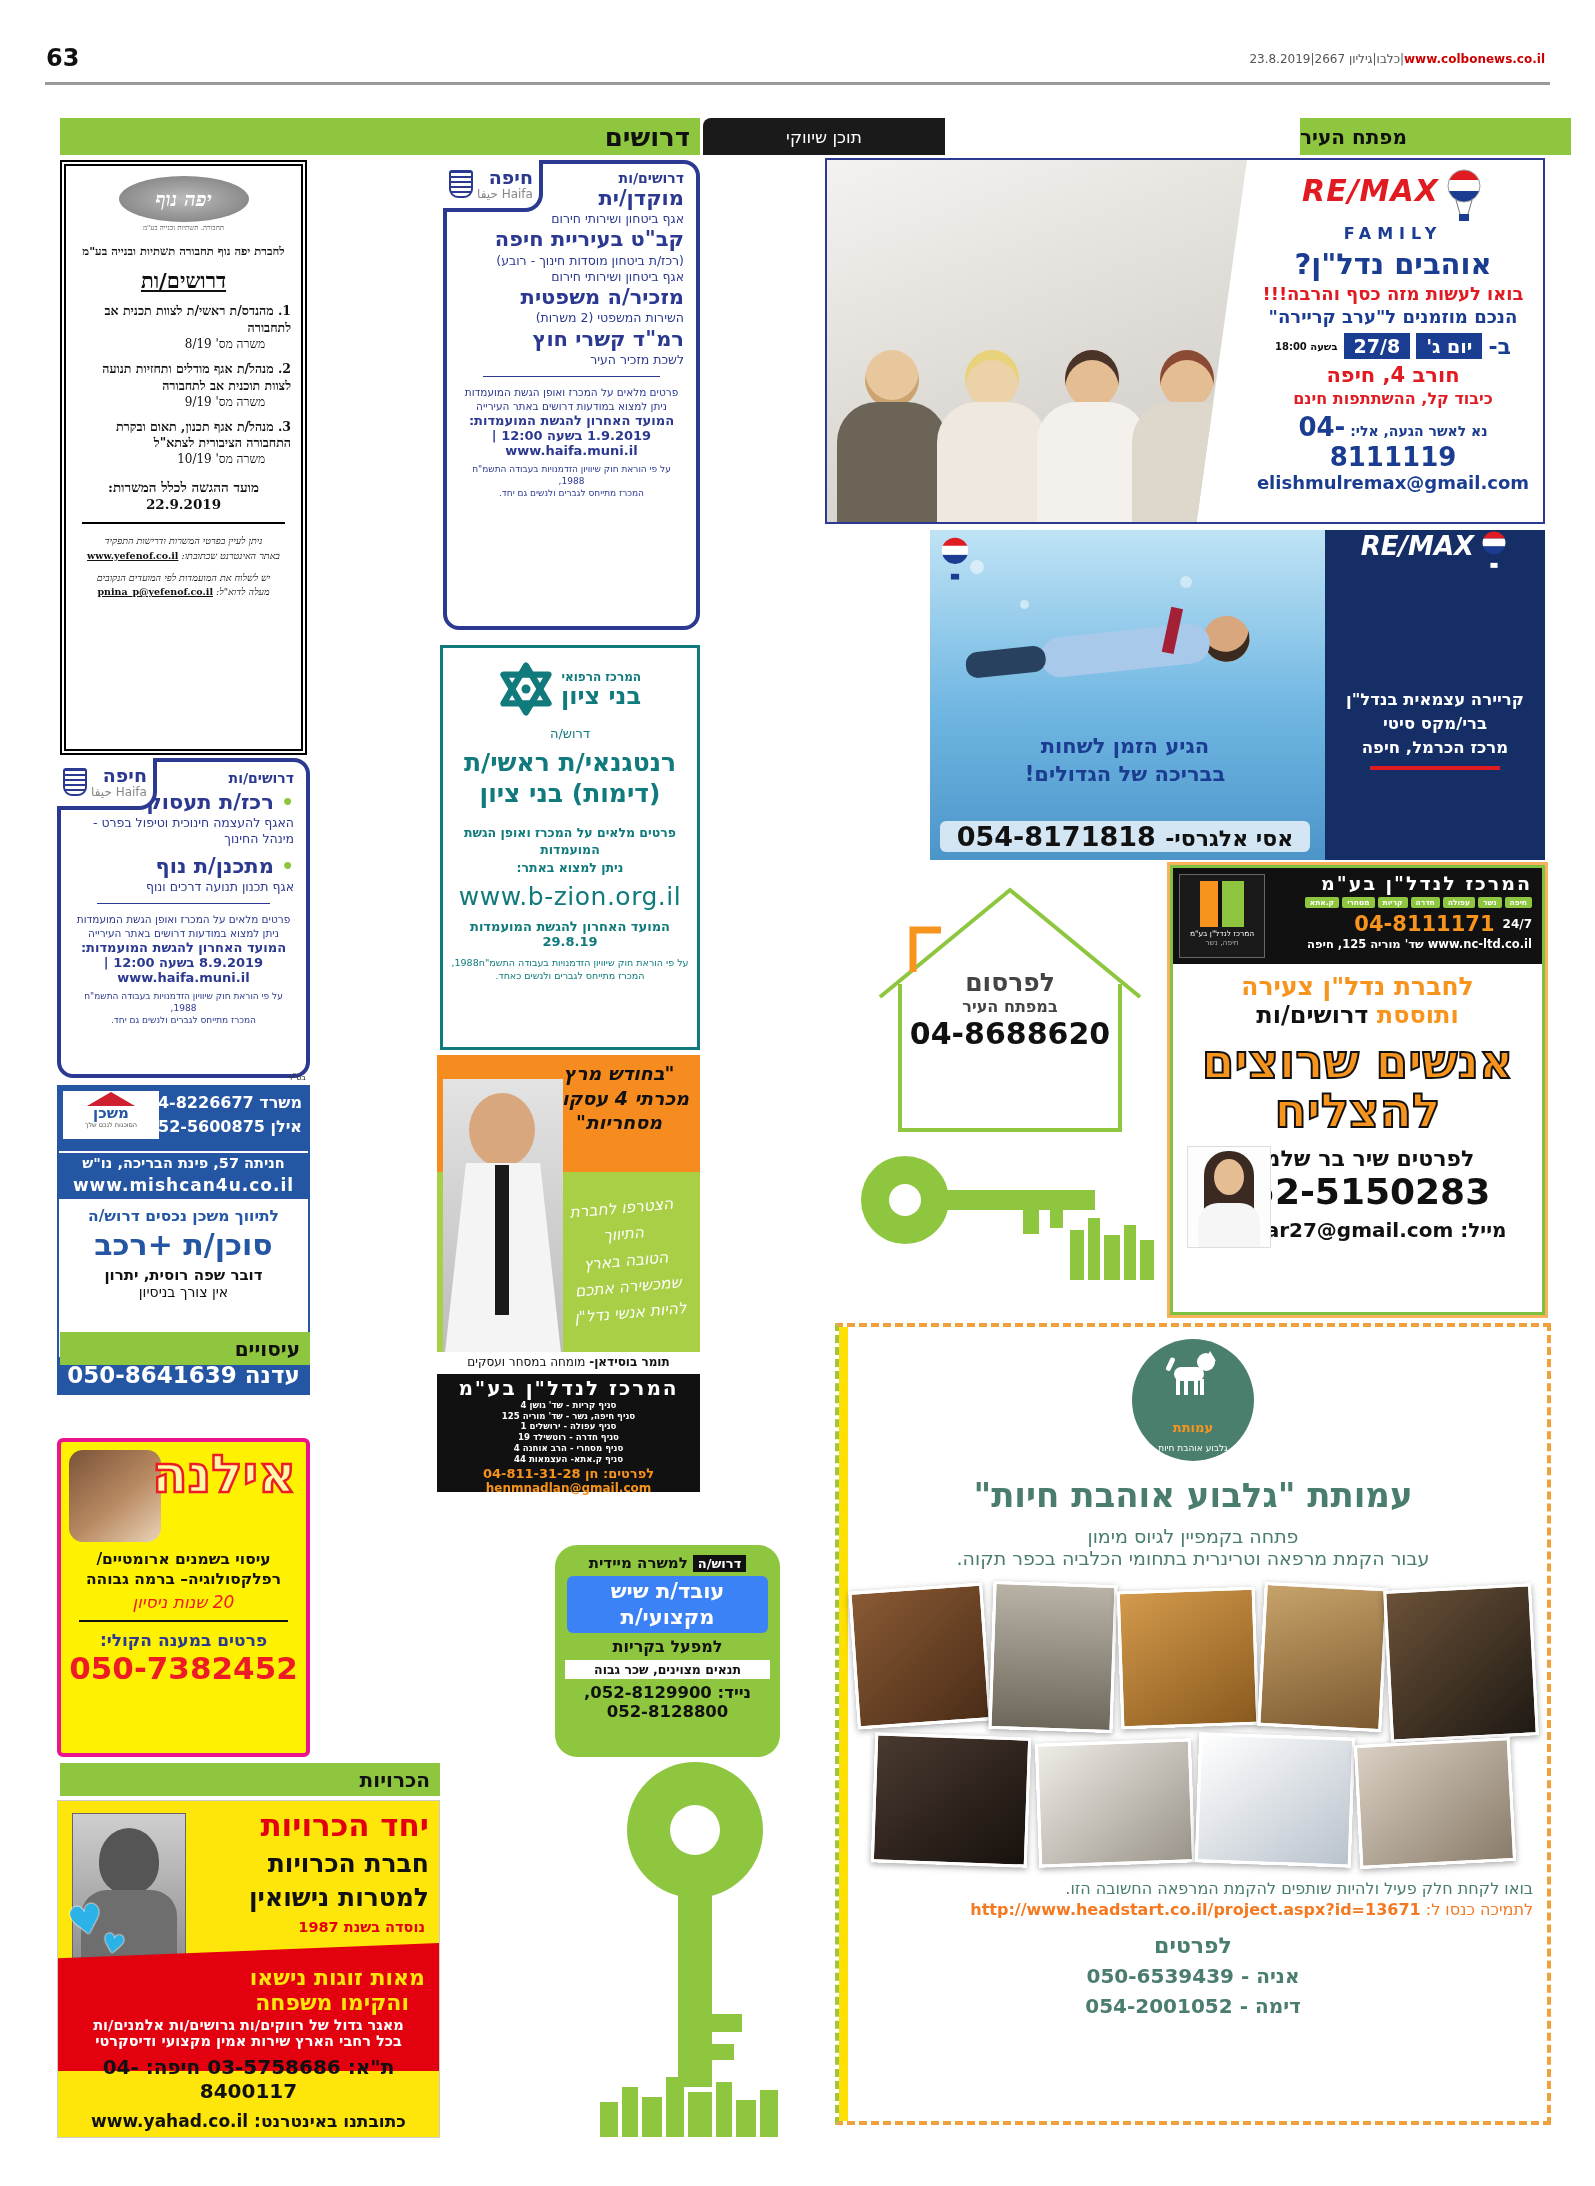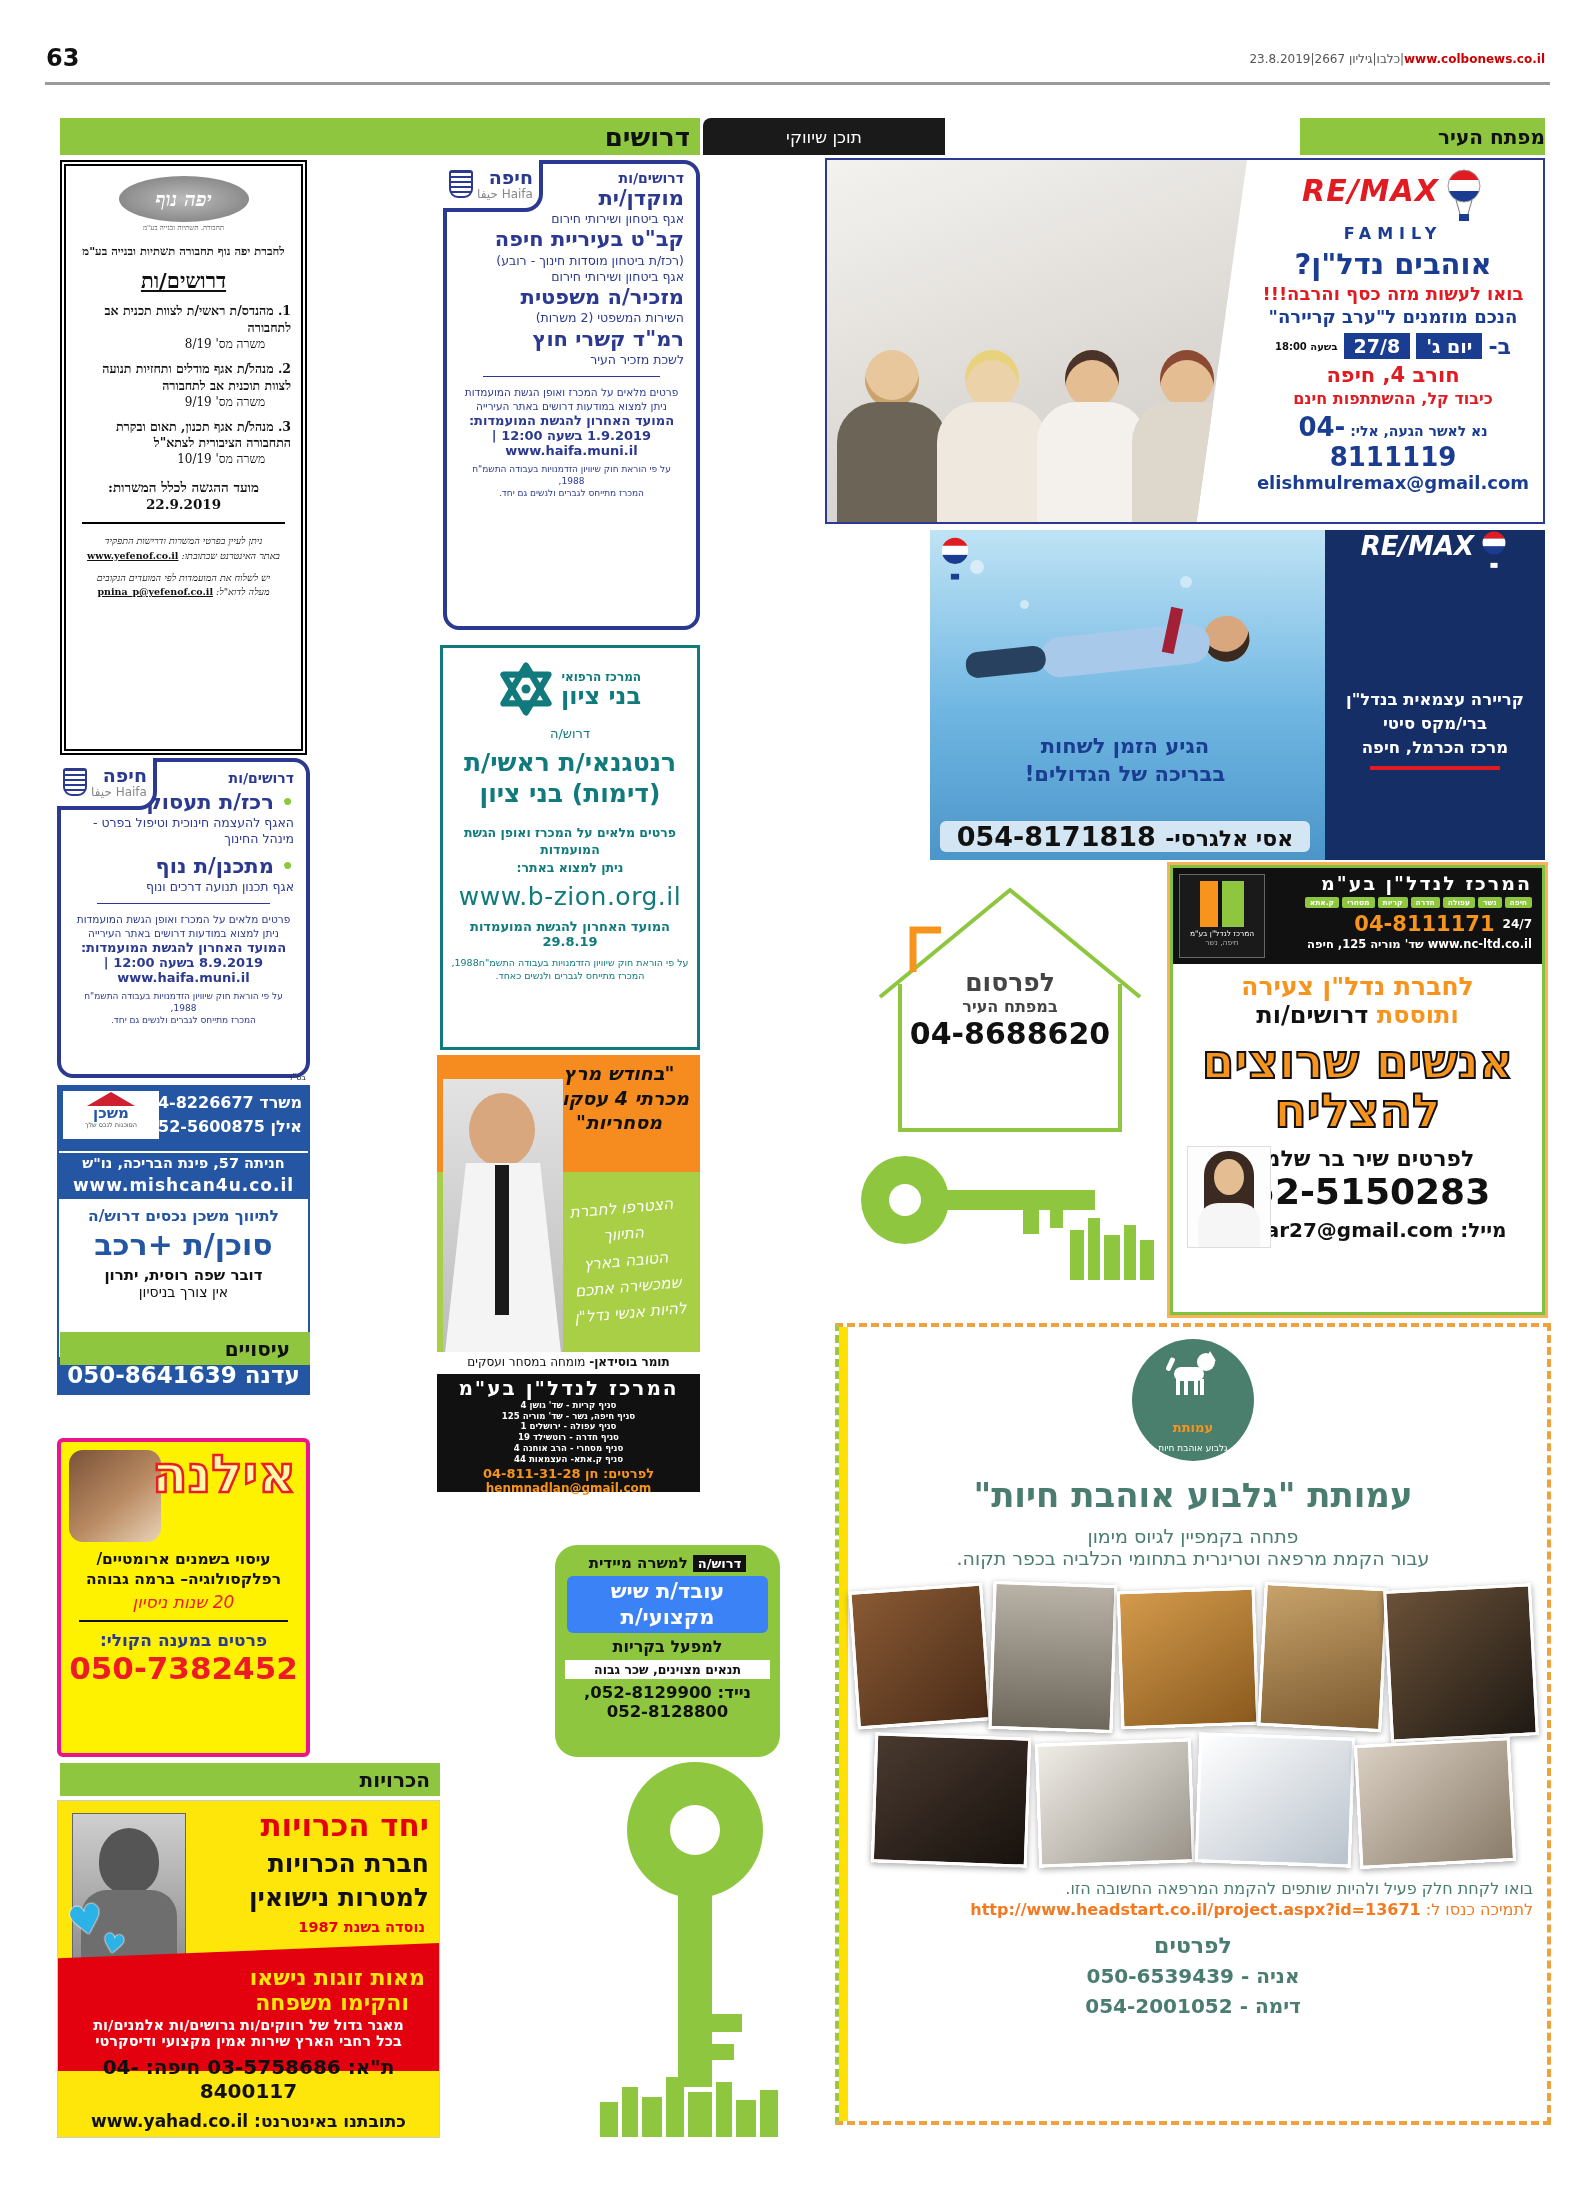--- a/index.html
+++ b/index.html
@@ -220,21 +220,21 @@
     <span class="red">www.colbonews.co.il</span>
   </div>
   <div id="hrule"></div>
 
   <div class="greenbar" style="left:60px;top:118px;width:640px;justify-content:flex-start;padding-right:10px;box-sizing:border-box;">
     <span style="font-size:26px;">דרושים</span>
   </div>
   <div style="position:absolute;left:703px;top:118px;width:242px;height:37px;background:#1a1a1a;border-radius:8px 0 0 0;display:flex;align-items:center;justify-content:center;">
     <span style="color:#fff;font-size:17px;">תוכן שיווקי</span>
   </div>
-  <div class="greenbar" style="left:1300px;top:118px;width:245px;justify-content:flex-start;">
+  <div class="greenbar" style="left:1300px;top:118px;width:271px;justify-content:flex-end;">
     <span style="font-size:20px;">מפתח העיר</span>
   </div>
 
   <div class="ad" id="yefenof">
     <div class="logo">
         <span>יפה נוף</span>
       </div>
     <div class="logotag">תחבורה. תשתיות ובנייה בע"מ</div>
     <div class="intro">לחברת יפה נוף תחבורה תשתיות ובנייה בע"מ</div>
     <div class="title">דרושים/ות</div>
@@ -296,21 +296,21 @@
     <div class="web">www.mishcan4u.co.il</div>
     <div class="mid">
       <div class="wnt">לתיווך משכן נכסים דרוש/ה</div>
       <div class="job">סוכן/ת +רכב</div>
       <div class="rq1">דובר שפה רוסית, יתרון</div>
       <div class="rq2">אין צורך בניסיון</div>
     </div>
     <div class="foot">עדנה 050-8641639</div>
   </div>
 
-  <div class="greenbar" style="left:60px;top:1332px;width:250px;height:33px;justify-content:flex-start;padding-right:20px;box-sizing:border-box;">
+  <div class="greenbar" style="left:60px;top:1332px;width:250px;height:33px;justify-content:flex-start;padding-right:10px;box-sizing:border-box;">
     <span style="font-size:20px;">עיסויים</span>
   </div>
 
   <div class="ad" id="ilana">
     <div class="photo"></div>
     <div class="name">אילנה</div>
     <div class="body">
       <div class="l">עיסוי בשמנים ארומטיים/</div>
       <div class="l">רפלקסולוגיה– ברמה גבוהה</div>
       <div class="exp">20 שנות ניסיון</div>

